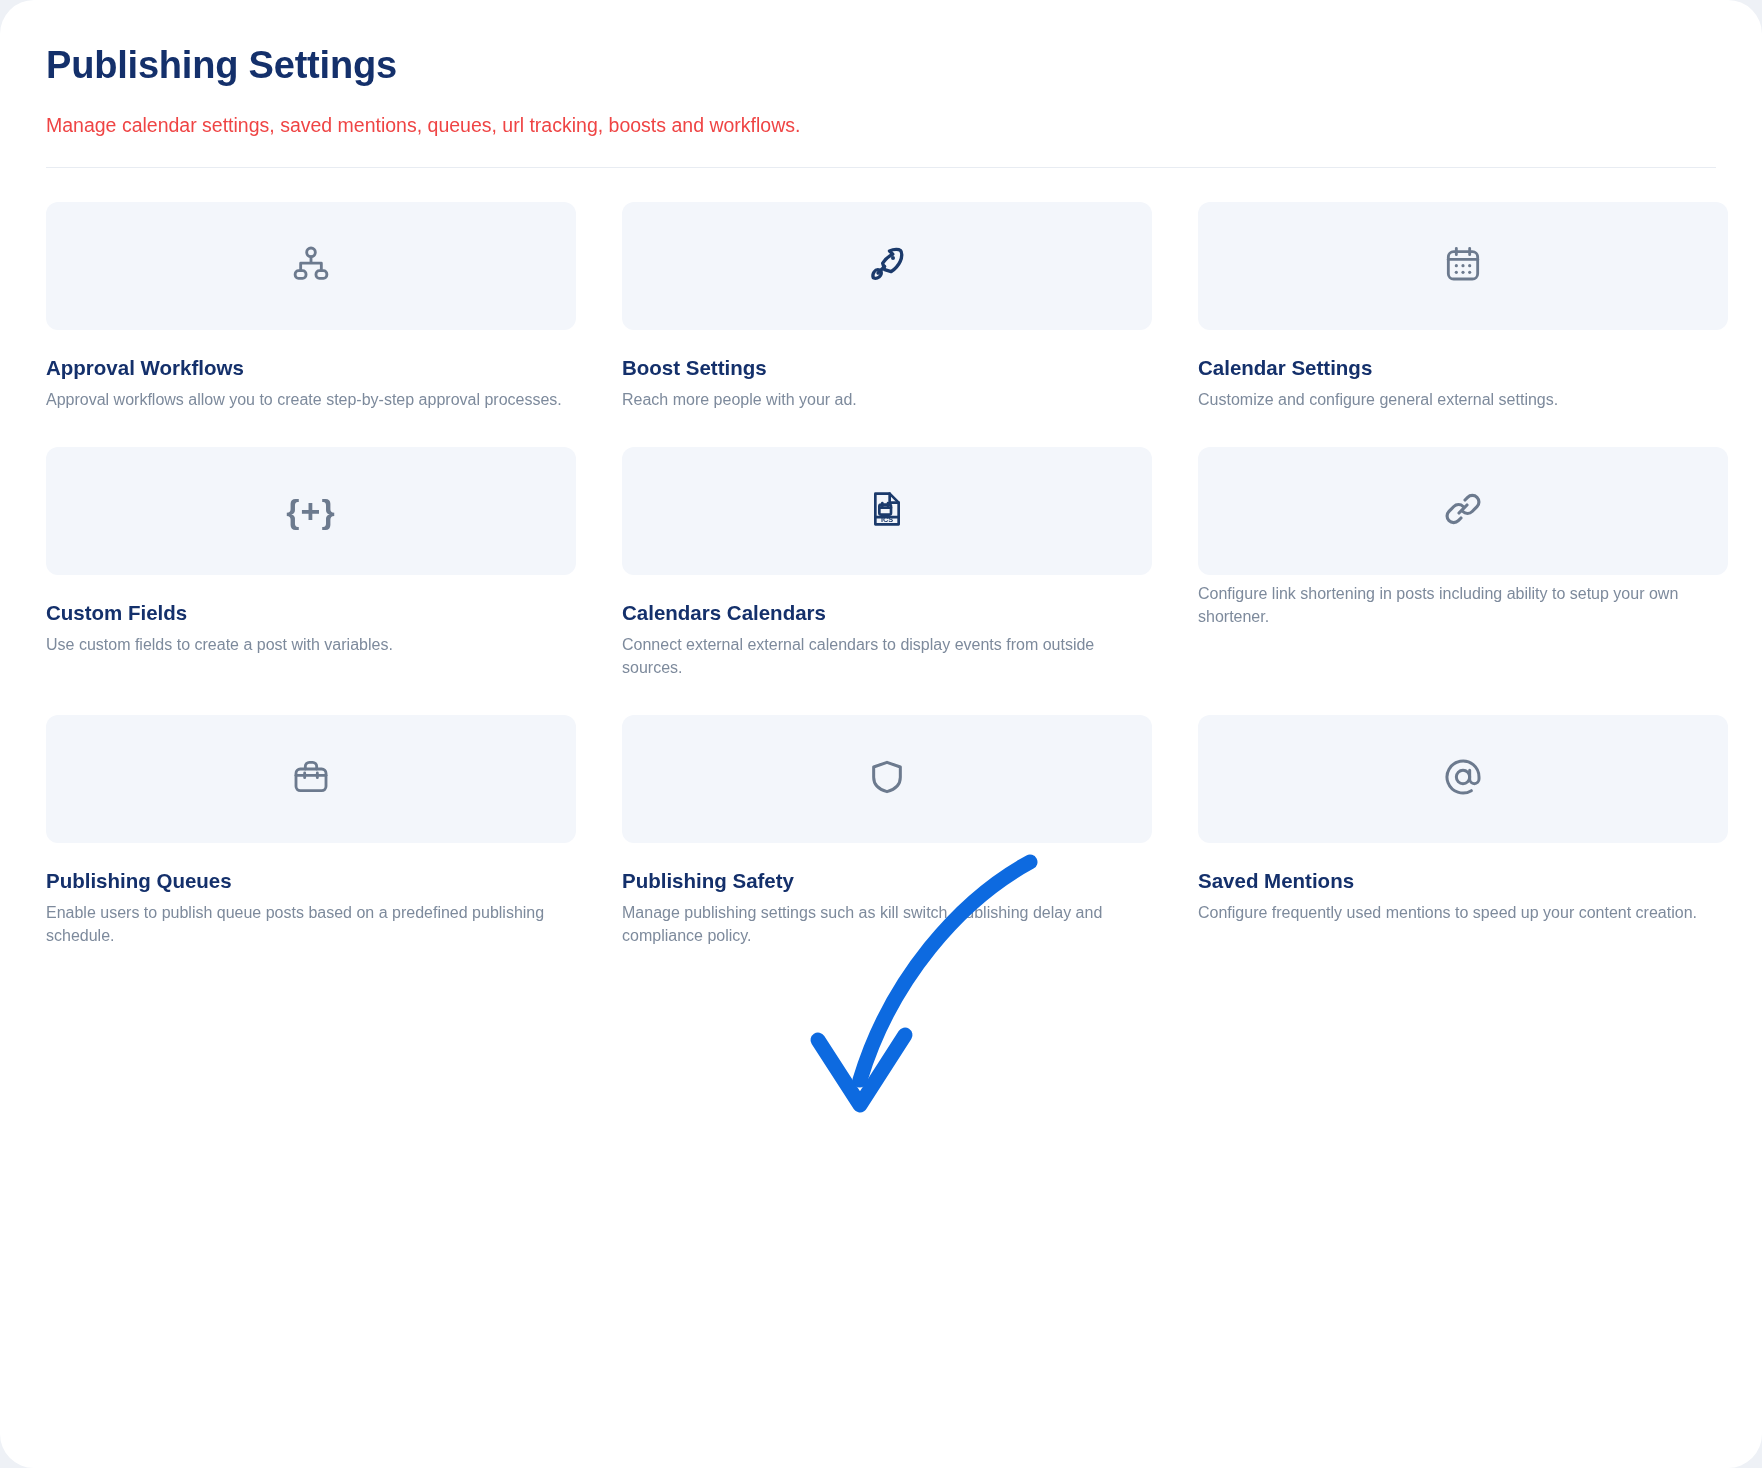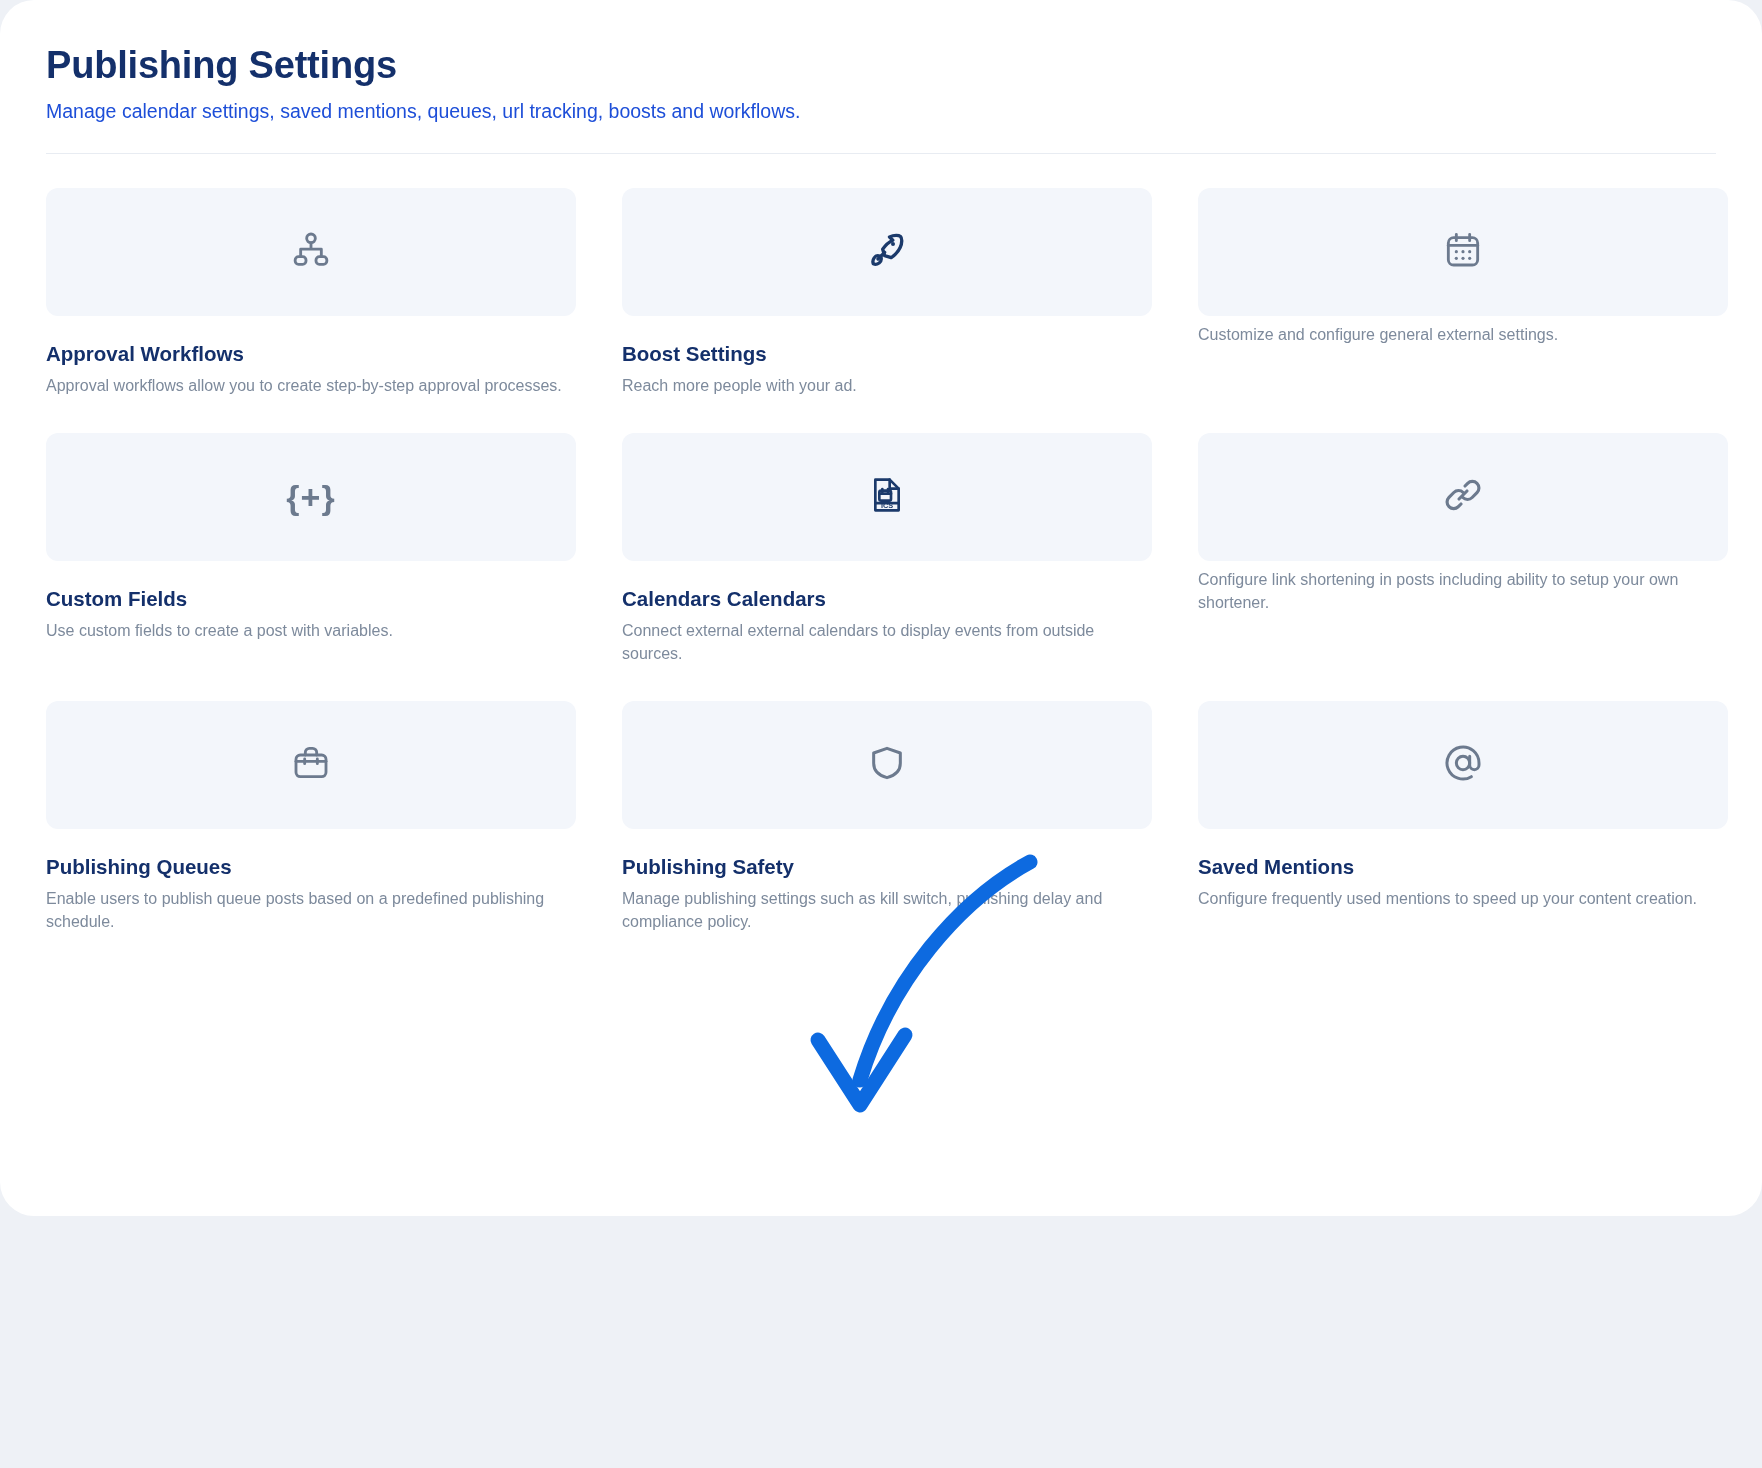--- a/index.html
+++ b/index.html
@@ -6,39 +6,39 @@
   html, body {
     width: 1762px;
     height: 1468px;
     background: #eef1f6;
     font-family: "Liberation Sans", sans-serif;
     overflow: hidden;
   }
   #page {
     position: relative;
     width: 1762px;
-    height: 1216px;
+    height: 1468px;
     background: #ffffff;
     border-radius: 34px;
     overflow: hidden;
   }
   .header {
     padding: 44px 46px 0 46px;
   }
   .page-title {
     font-size: 38px;
     font-weight: 700;
     color: #14306b;
     letter-spacing: -0.2px;
     line-height: 1.15;
   }
   .page-subtitle {
-    margin-top: 10px;
+    margin-top: 24px;
     font-size: 19.5px;
-    color: #1d4ed8;
+    color: #ef4444;
     line-height: 1.4;
     font-weight: 400;
   }
   .divider {
     margin: 28px 46px 0 46px;
     height: 1px;
     background: #e8ecf2;
   }
   .grid {
     position: relative;
@@ -163,20 +163,21 @@
                 <path d="M3.2 9.2 H 20.8"></path>
                 <path d="M8 2.6 V 6.4 M16 2.6 V 6.4"></path>
                 <circle cx="8" cy="13" r=".95" fill="#6c7a8e" stroke="none"></circle>
                 <circle cx="12" cy="13" r=".95" fill="#6c7a8e" stroke="none"></circle>
                 <circle cx="16" cy="13" r=".95" fill="#6c7a8e" stroke="none"></circle>
                 <circle cx="8" cy="17" r=".95" fill="#6c7a8e" stroke="none"></circle>
                 <circle cx="12" cy="17" r=".95" fill="#6c7a8e" stroke="none"></circle>
                 <circle cx="16" cy="17" r=".95" fill="#6c7a8e" stroke="none"></circle>
               </svg></span>
           </div>
+          <div class="card-title">Calendar Settings</div>
           <div class="card-desc">Customize and configure general external settings.</div>
         </div>
       </div>
       <div class="card card-slot">
         <div class="card-inner">
           <div class="icon-box">
             <span class="icon "><span class="glyph-braces">{+}</span></span>
           </div>
           <div class="card-title">Custom Fields</div>
           <div class="card-desc">Use custom fields to create a post with variables.</div>

